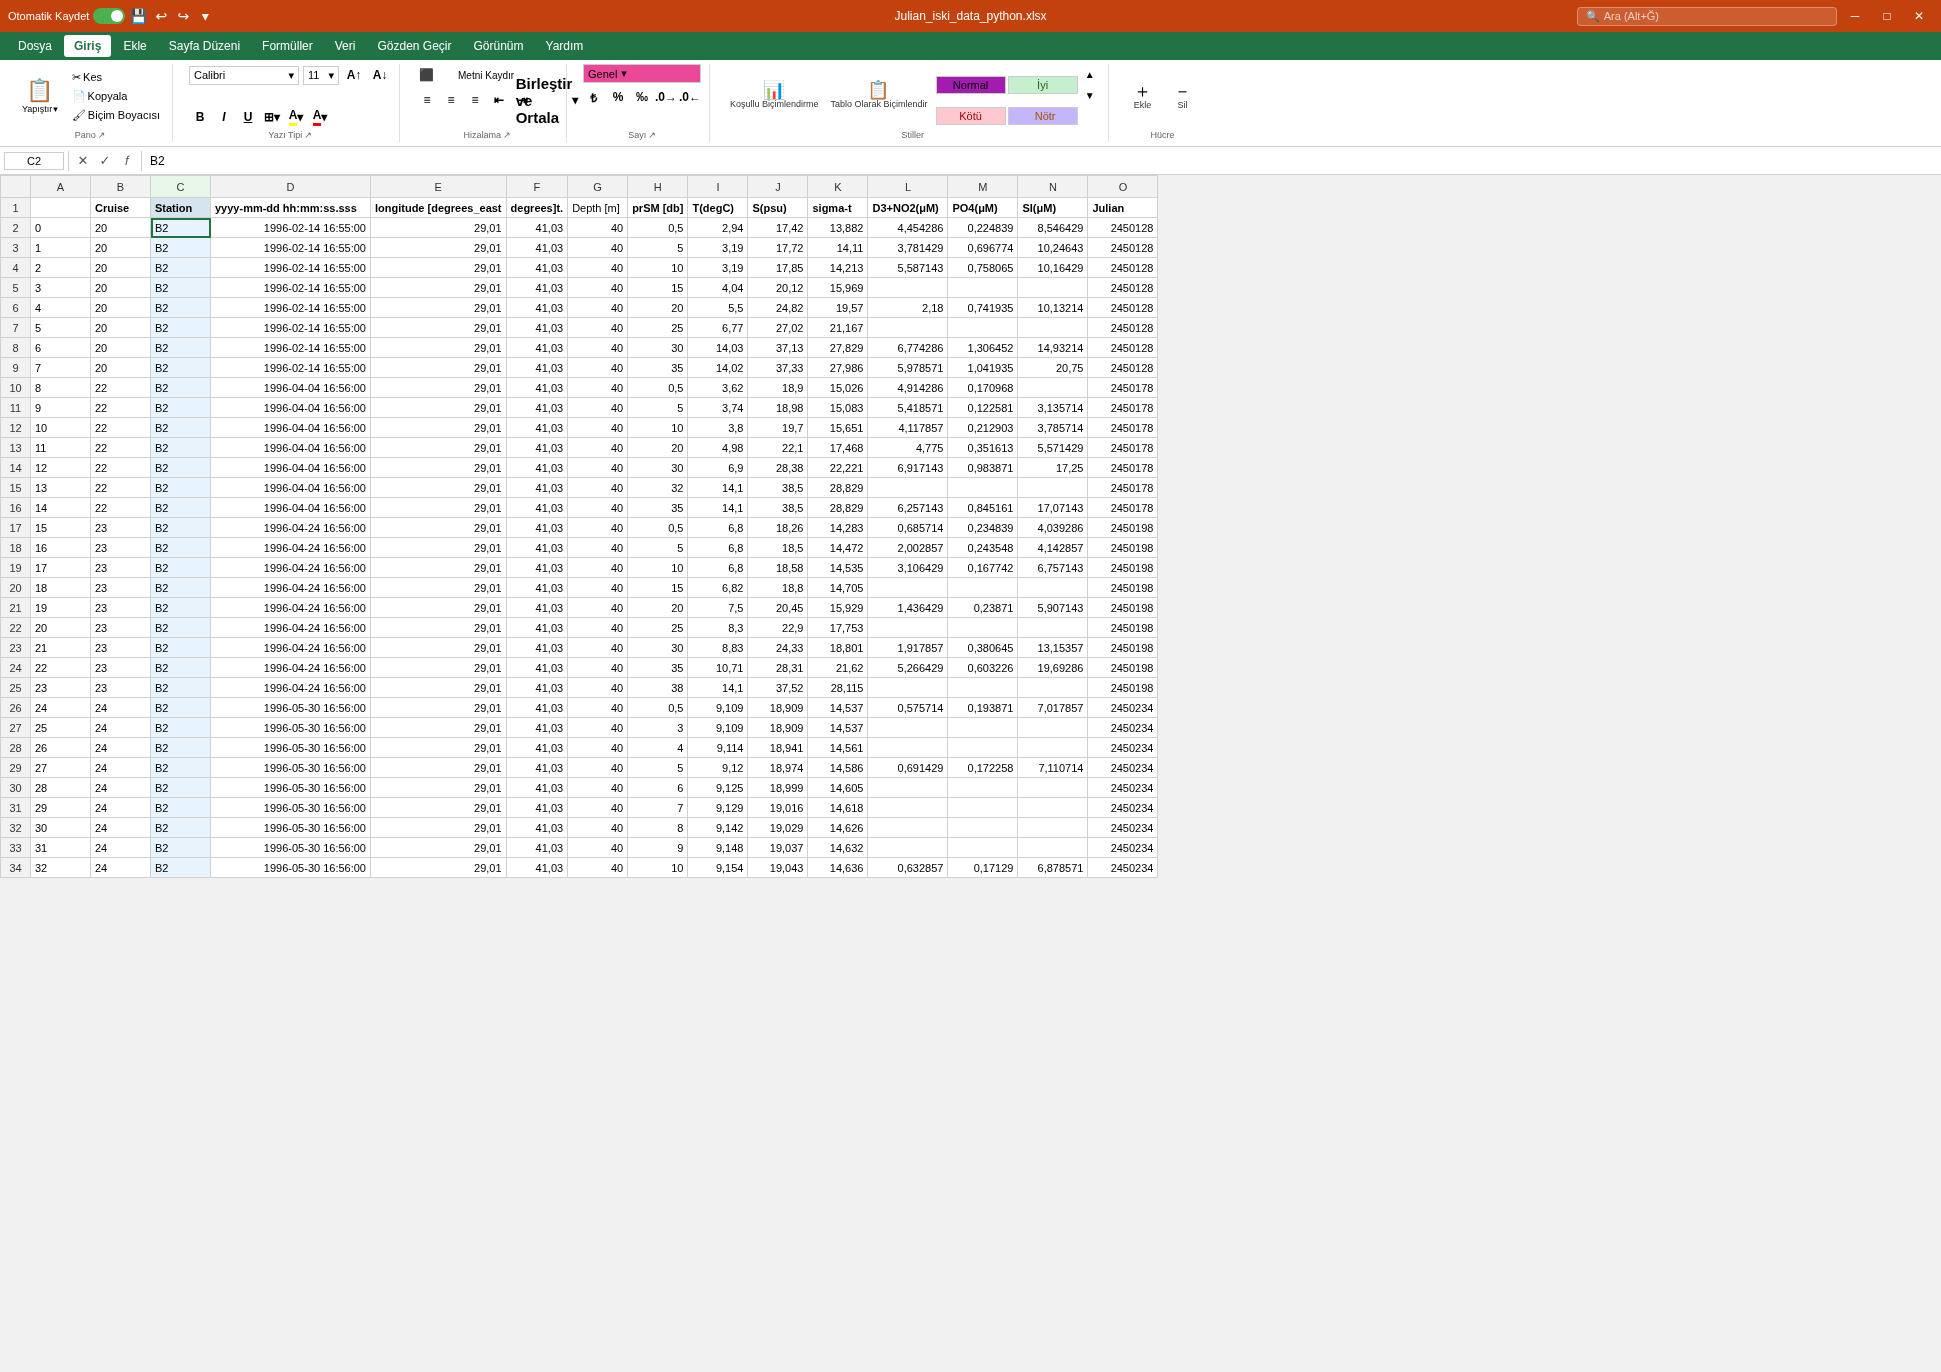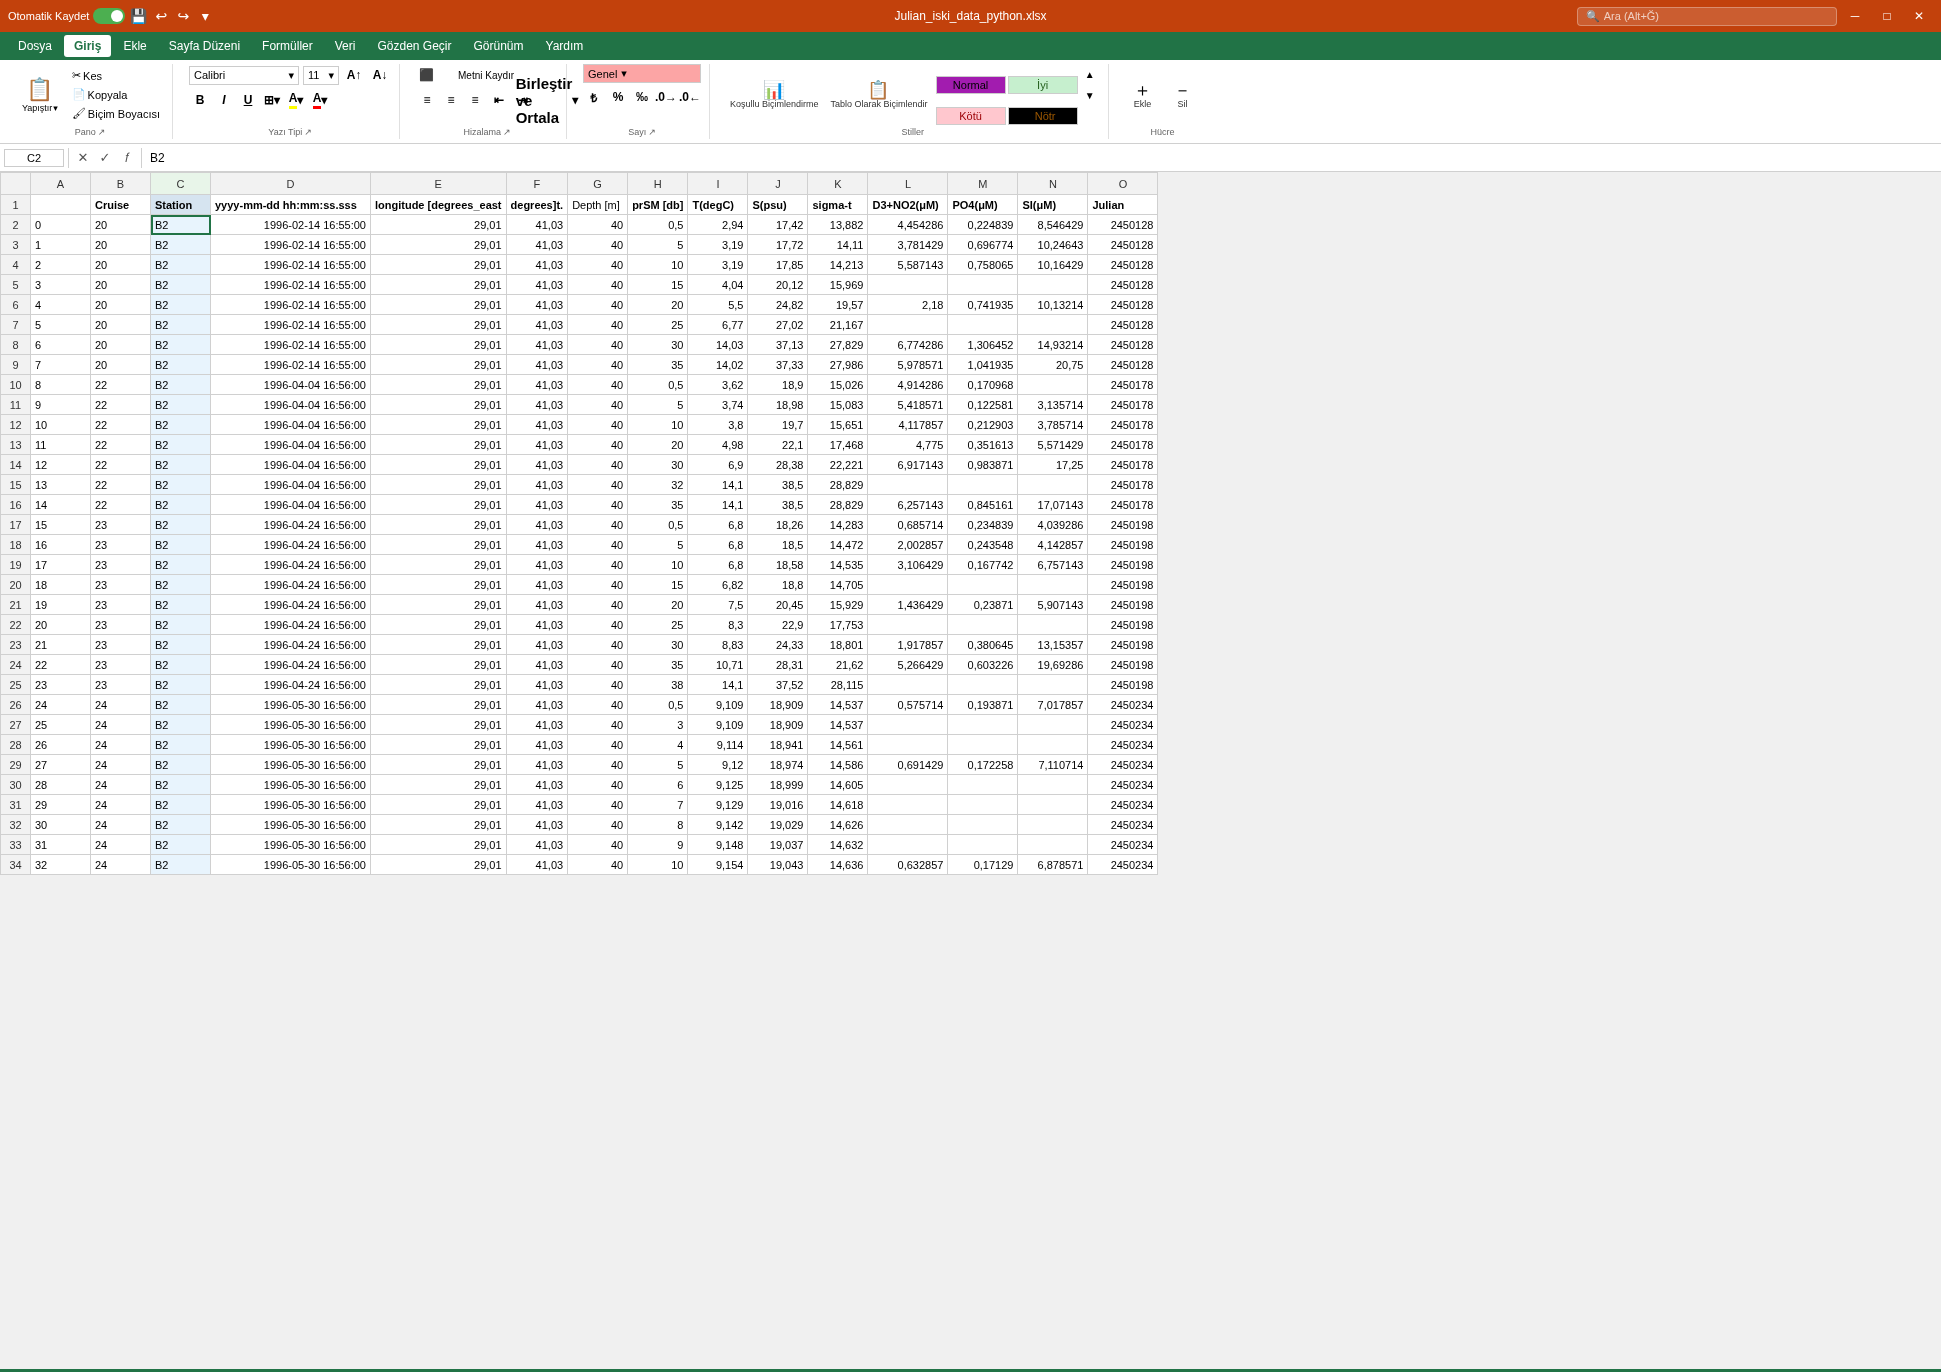--- a/index.html
+++ b/index.html
@@ -71,33 +71,33 @@
     .ribbon-btn { display: flex; flex-direction: column; align-items: center; justify-content: center; padding: 2px 4px; cursor: pointer; border-radius: 3px; min-width: 36px; }
     .ribbon-btn-icon { font-size: 18px; line-height: 1; }
     .ribbon-btn-label { font-size: 9px; color: #333; text-align: right; }
     .ribbon-small-btn { display: flex; align-items: center; gap: 2px; padding: 2px 4px; cursor: pointer; border-radius: 2px; font-size: 11px; }
 
     
     .font-name-box { border: 1px solid #ccc; padding: 2px 4px; font-size: 11px; width: 110px; cursor: pointer; display: flex; align-items: center; justify-content: space-between; }
     .font-size-box { border: 1px solid #ccc; padding: 2px 4px; font-size: 11px; width: 36px; cursor: pointer; display: flex; align-items: center; justify-content: space-between; }
     .ribbon-icon-row { display: flex; align-items: center; gap: 2px; }
     .icon-btn { width: 22px; height: 22px; display: flex; align-items: center; justify-content: center; cursor: pointer; border-radius: 2px; font-size: 12px; font-weight: bold; }
-    .dropdown-box { border: 1px solid #ccc; padding: 2px 4px; font-size: 11px; display: flex; align-items: center; gap: 4px; cursor: pointer; background: #fca5a5; }
+    .dropdown-box { border: 1px solid #ccc; padding: 2px 4px; font-size: 11px; display: flex; align-items: center; gap: 4px; cursor: pointer; background: #ec4899; }
     .style-box {
       border: 1px solid #ccc;
       padding: 2px 8px;
       font-size: 11px;
       min-width: 70px;
       text-align: center;
       cursor: pointer;
     }
     .style-normal { background: #a21caf; }
     .style-iyi { background: #c6efce; color: #276221; }
     .style-kotu { background: #ffc7ce; color: #9c0006; }
-    .style-notr { background: #000000; color: #9c5700; padding-left: 13px; }
+    .style-notr { background: #c4b5fd; color: #9c5700; padding-left: 13px; }
 
     
     .formula-bar {
       background: white;
       border-bottom: 1px solid #d0d0d0;
       height: 28px;
       display: flex;
       align-items: center;
       padding: 0 4px;
       gap: 4px;
@@ -271,21 +271,21 @@
         </div>
       </div>
     </div>
     <div class="ribbon-group-label">
       <span>Pano</span>
       <span style="cursor:pointer;">↗</span>
     </div>
   </div>
 
   <div class="ribbon-group">
-    <div style="display:flex;flex-direction:column;gap:3px;justify-content:space-between;">
+    <div style="display:flex;flex-direction:column;gap:20px;justify-content:space-between;">
       <div style="display:flex;gap:4px;align-items:center;">
         <div class="font-name-box">
           <span>Calibri</span>
           <span>▾</span>
         </div>
         <div class="font-size-box">
           <span>11</span>
           <span>▾</span>
         </div>
         <div class="icon-btn">A↑</div>

